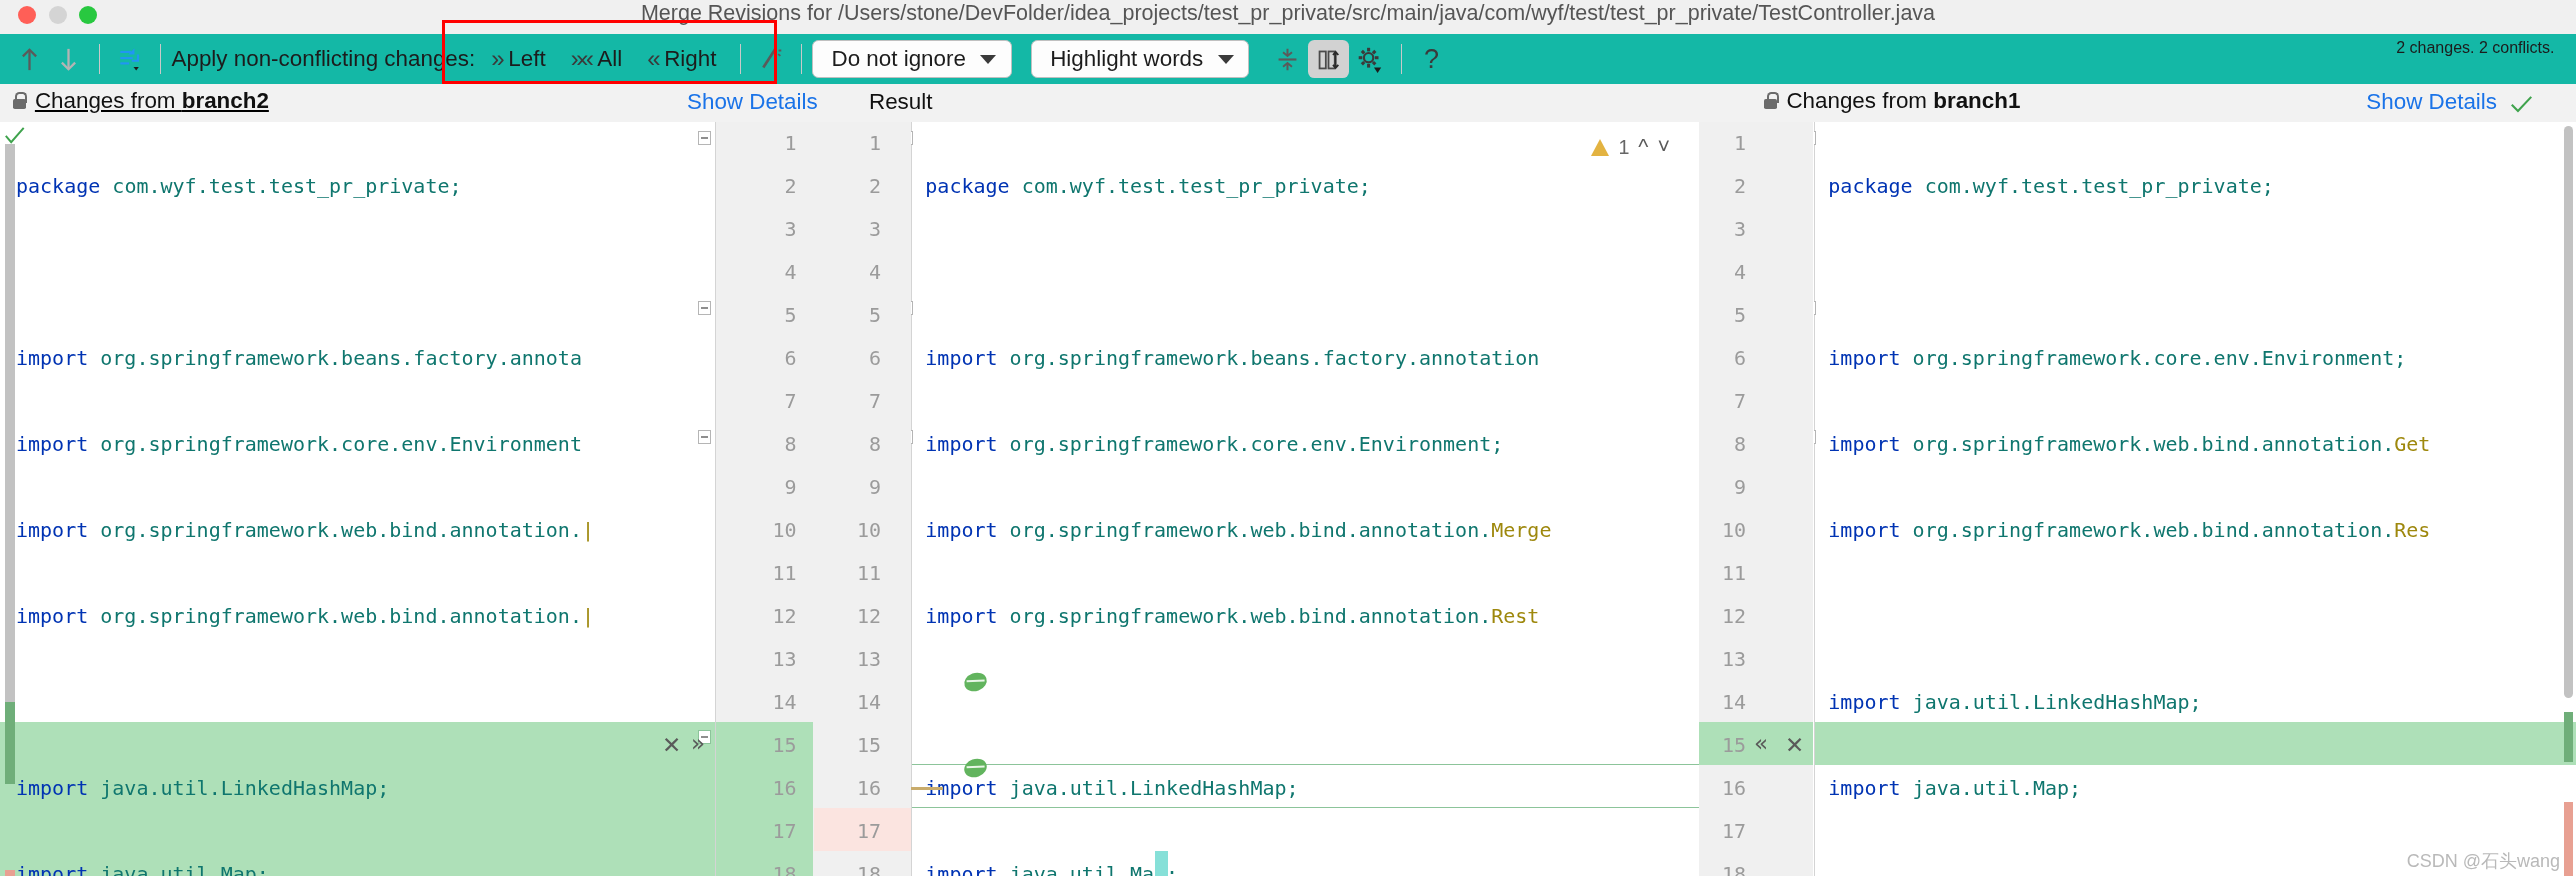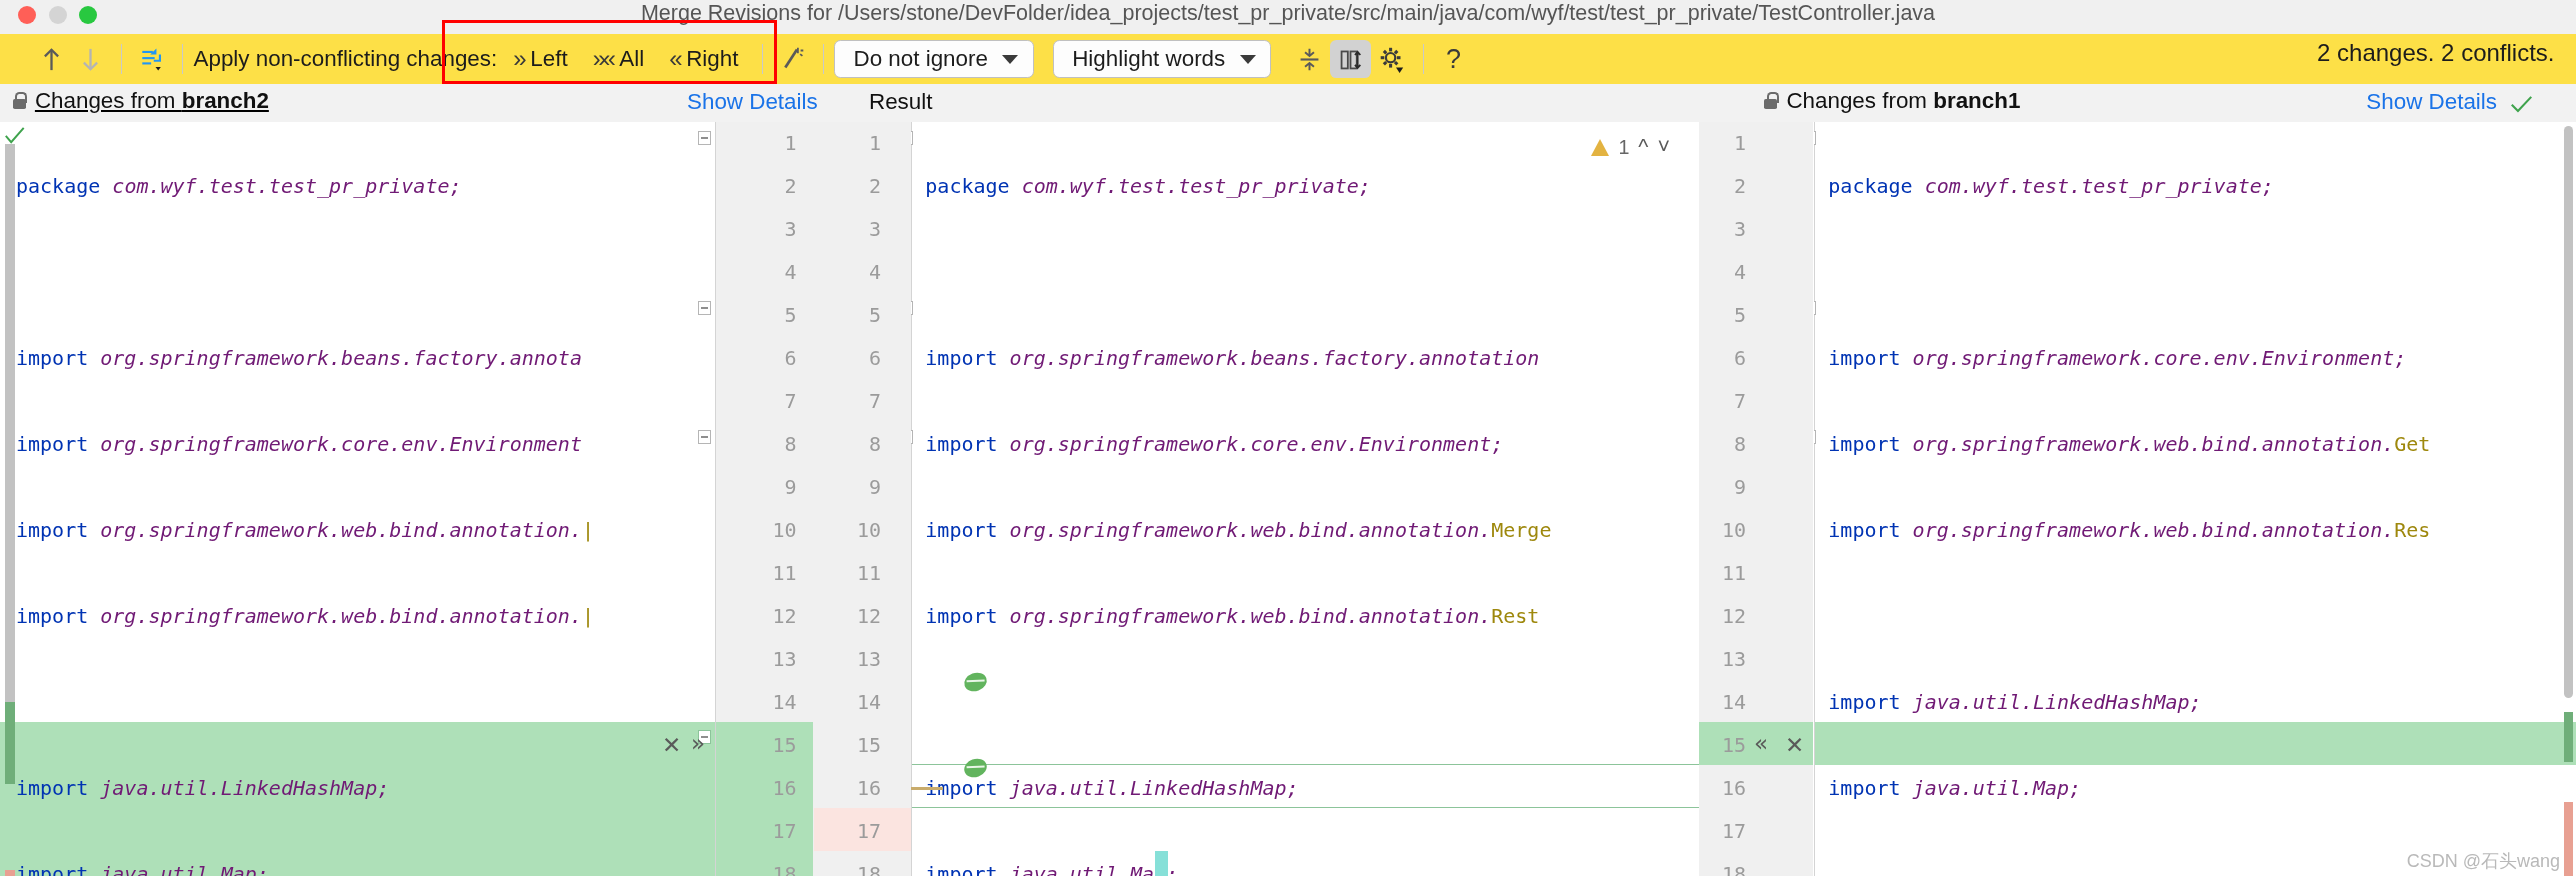--- a/index.html
+++ b/index.html
@@ -39,23 +39,23 @@
     font-size: 21.5px;
     color: #555;
     white-space: nowrap;
     overflow: hidden;
   }
 
   
   .toolbar {
     position: absolute; left: 0; top: 34px;
     width: 2576px; height: 50px;
-    background: #fde047;
+    background: #14b8a6;
     display: flex; align-items: center;
-    padding-left: 32px;
+    padding-left: 10px;
   }
   .tb-icon-btn {
     width: 39px; height: 39px;
     display: flex; align-items: center; justify-content: center;
     cursor: pointer;
     flex: 0 0 auto;
   }
   .tb-sep {
     width: 0.9px; height: 30px;
     background: #c9c9c9;
@@ -99,21 +99,21 @@
     width: 41px; height: 38px;
     display: flex; align-items: center; justify-content: center;
     border-radius: 6.3px;
     cursor: pointer;
     flex: 0 0 auto;
   }
   .tb-toggle.on { background: #d2d2d2; }
   .help-q { font-size: 27px; color: #3a3a3a; cursor: pointer; }
   .changes-count {
     position: absolute; right: 21.5px; top: 39px;
-    font-size: 24px; color: #1c1c1c;
+    font-size: 16px; color: #1c1c1c;
     white-space: nowrap;
   }
   
   .annot-rect {
     position: absolute;
     left: 442px; top: 19.7px;
     width: 335px; height: 64px;
     border: 3.6px solid #f00;
     pointer-events: none;
   }
@@ -181,21 +181,21 @@
   .lnums {
     position: absolute; top: 0;
     font-family: "DejaVu Sans Mono", monospace;
     font-size: 20px; line-height: 43px;
     color: #9b9b9b; text-align: right;
   }
 
   
   .kw   { color: #0033b3; }
   .anno { color: #9e880d; }
-  .pln  { color: #701a75; font-style: italic; }
+  .pln  { color: #0f766e; }
 
   
   .hl { position: absolute; left: 0; pointer-events: none; }
   .hl-green      { background: #aee0b8; }
   .hl-green-soft { background: #d7f0dc; }
   .hl-red        { background: #fbe4e0; }
   .hl-line-green { background: transparent; border-top: 1.8px solid #8cc49a; }
 
   
   .vscroll {

